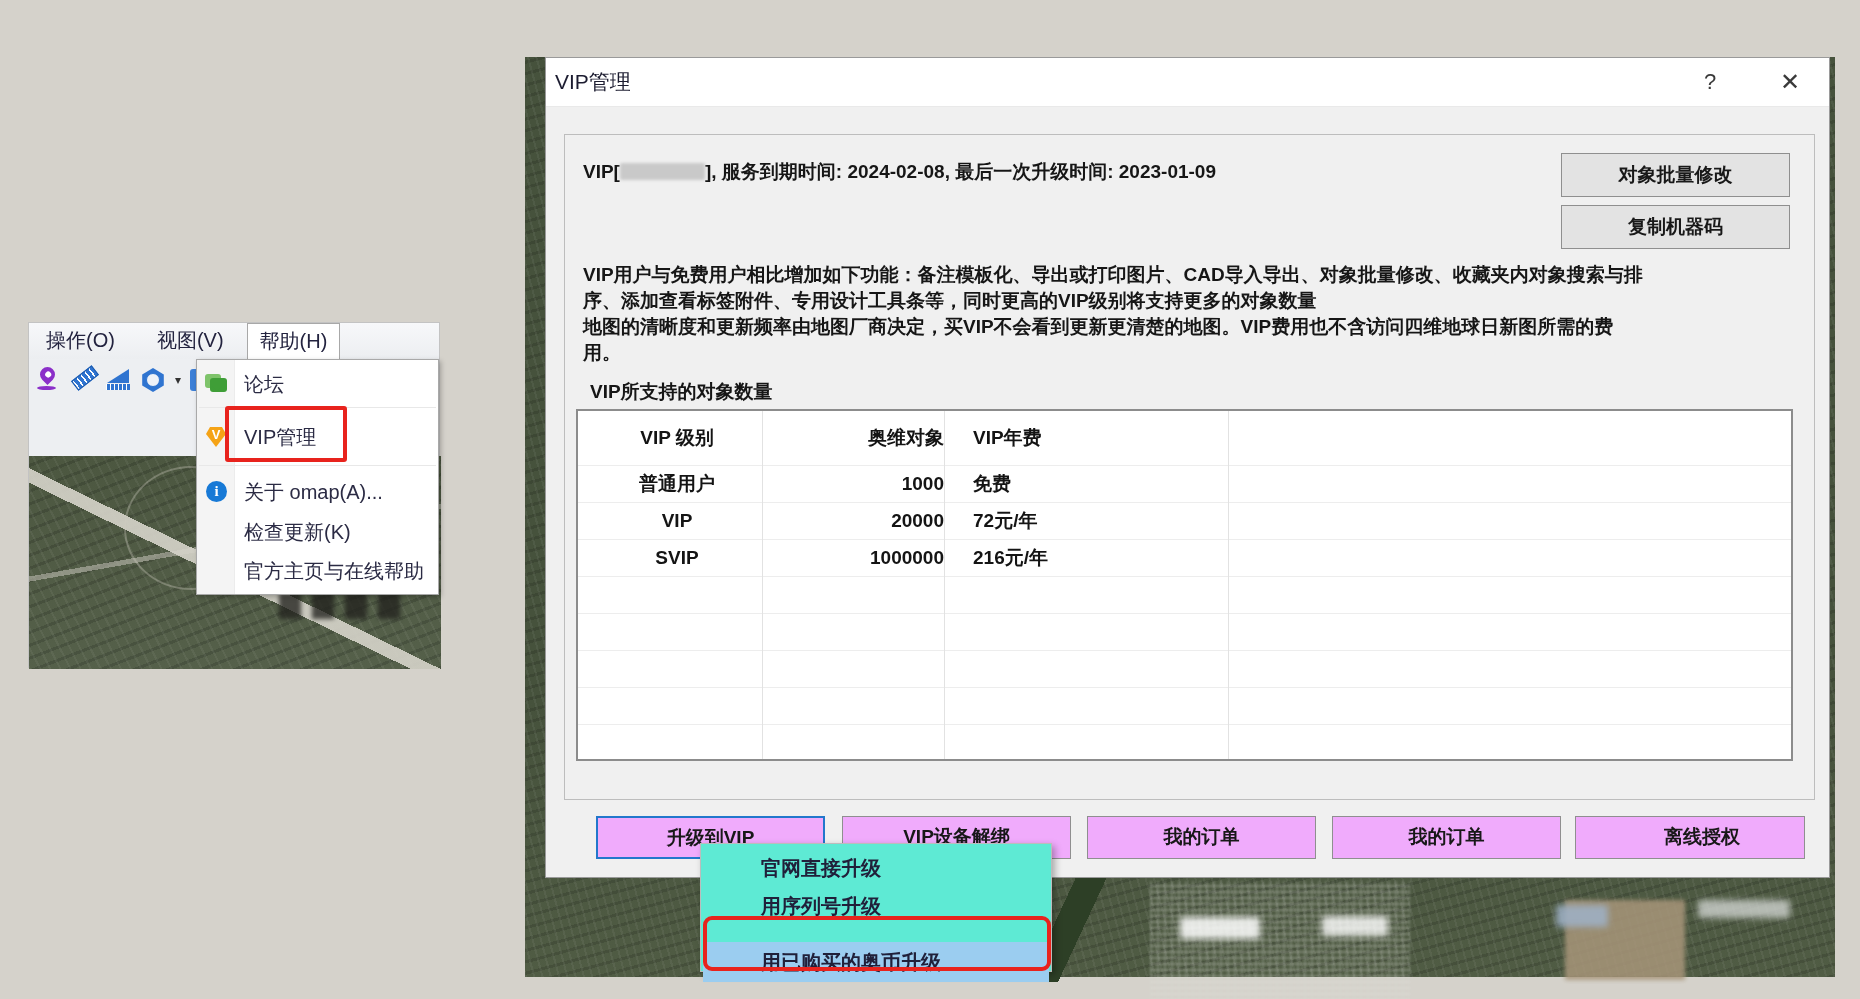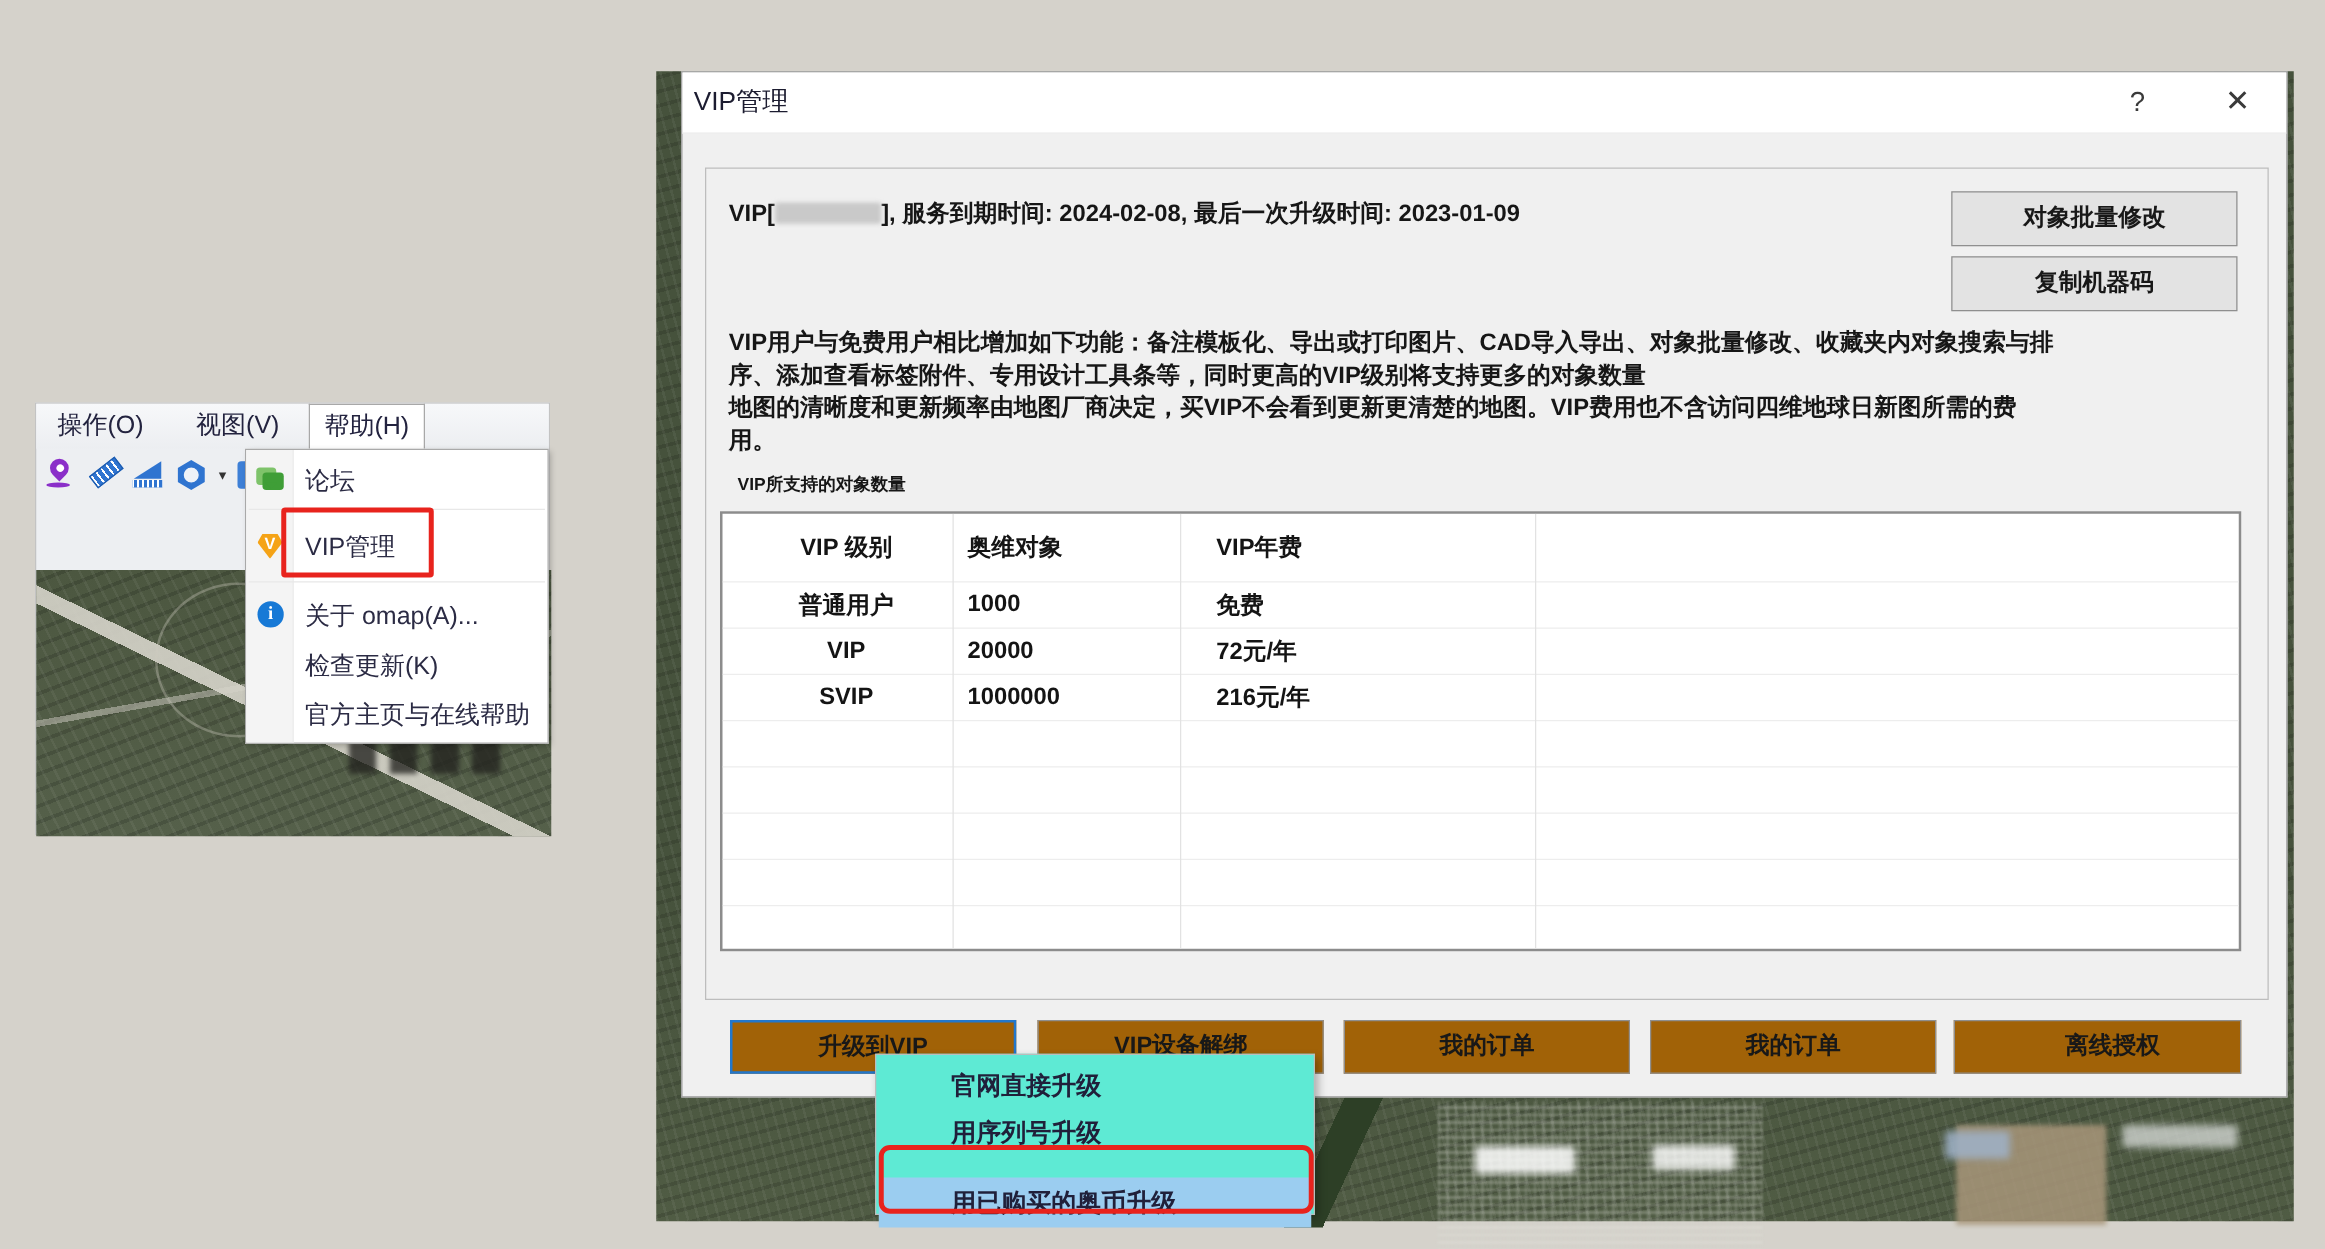--- a/index.html
+++ b/index.html
@@ -73,30 +73,30 @@
   .tb-btn{position:absolute;top:0;height:48px;line-height:48px;text-align:center;color:#3a3a3a;}
   .tb-help{left:1146px;width:36px;font-size:22px;}
   .tb-close{left:1222px;width:44px;font-size:24px;}
   .groupbox{position:absolute;left:18px;top:76px;width:1249px;height:664px;border:1px solid #bdbdbd;}
   .info{position:absolute;left:37px;top:100px;font-size:19px;font-weight:600;color:#161616;line-height:27px;white-space:nowrap;}
   .redact{display:inline-block;height:17px;background:#c9c9c9;border-radius:2px;filter:blur(1.5px);vertical-align:-2px;}
   .r1{width:175px;} .r2{width:95px;} .r3{width:165px;} .r4{width:85px;}
   .side-btn{position:absolute;left:1015px;width:229px;height:44px;background:#e3e3e3;border:1px solid #8f8f8f;box-sizing:border-box;font-size:19px;font-weight:600;color:#181818;text-align:center;line-height:42px;}
   .sb0{top:95px;} .sb1{top:147px;}
   .features{position:absolute;left:37px;top:204px;width:1235px;font-size:19px;font-weight:600;color:#161616;line-height:26px;}
-  .tbl-caption{position:absolute;left:44px;top:321px;font-size:14px;font-weight:600;color:#161616;}
+  .tbl-caption{position:absolute;left:44px;top:321px;font-size:19px;font-weight:600;color:#161616;}
   .vtable{position:absolute;left:30px;top:351px;width:1217px;height:352px;background:#ffffff;border:2px solid #8c8c8c;box-sizing:border-box;overflow:hidden;}
   .vline{position:absolute;top:0;bottom:0;width:1px;background:#e2e2e2;}
   .vl1{left:184px;} .vl2{left:366px;} .vl3{left:650px;}
   .trow{display:grid;grid-template-columns:184px 182px 284px auto;border-bottom:1px solid #ededed;font-size:19px;font-weight:600;color:#141414;align-items:center;}
   .trow.head{height:54px;}
   .trow.data{height:36px;}
   .trow.empty{height:36px;}
-  .trow .c0{padding-left:14px;text-align:center;} .trow .c1{padding-left:12px;} .trow .c2{padding-left:29px;}
-  .dbtn{position:absolute;top:758px;width:229px;height:43px;background:#a16207;border:1px solid #8f8f8f;box-sizing:border-box;font-size:19px;font-weight:600;color:#181818;text-align:center;line-height:40px;}
+  .trow .c0{padding-left:14px;text-align:center;} .trow .c1{padding-left:12px;text-align:right;} .trow .c2{padding-left:29px;}
+  .dbtn{position:absolute;top:758px;width:229px;height:43px;background:#f0abfc;border:1px solid #8f8f8f;box-sizing:border-box;font-size:19px;font-weight:600;color:#181818;text-align:center;line-height:40px;margin-left:12px;}
   .db0{left:38px;border:2px solid #2277cc;}
   .db1{left:284px;} .db2{left:529px;} .db3{left:774px;} .db4{left:1017px;width:230px;padding-left:24px;}
   
   .popup-menu{position:absolute;left:700px;top:843px;width:352px;height:129px;background:#5eead4;border:1px solid #bcbcbc;box-sizing:border-box;box-shadow:3px 3px 7px rgba(0,0,0,.3);}
   .pm-item{position:absolute;left:2px;right:2px;font-size:20px;font-weight:600;color:#20203a;display:flex;align-items:center;}
   .pm-item .label{margin-left:58px;white-space:nowrap;}
   .pm0{top:5px;height:38px;} .pm1{top:44px;height:37px;}
   .pm2{top:98px;height:40px;background:#9bcdf0;font-family:Liberation Mono, monospace;}
   
   .redbox{position:absolute;border:4px solid #e8231d;box-sizing:border-box;}

